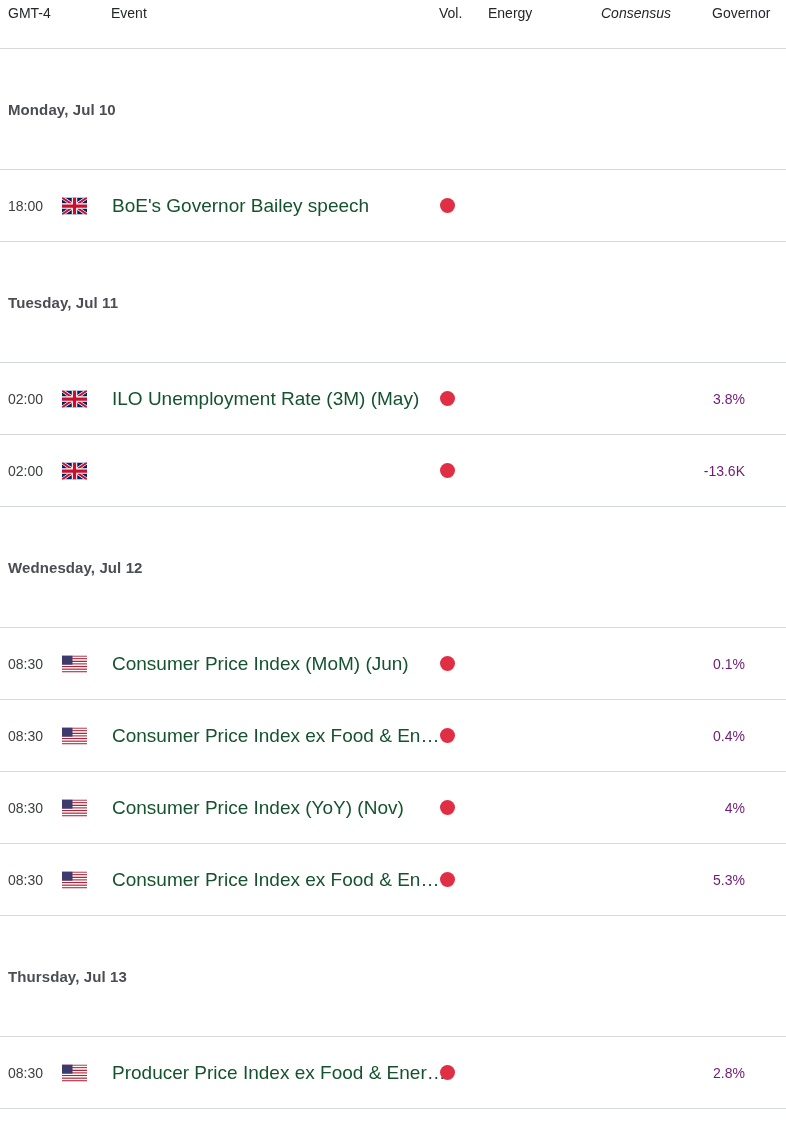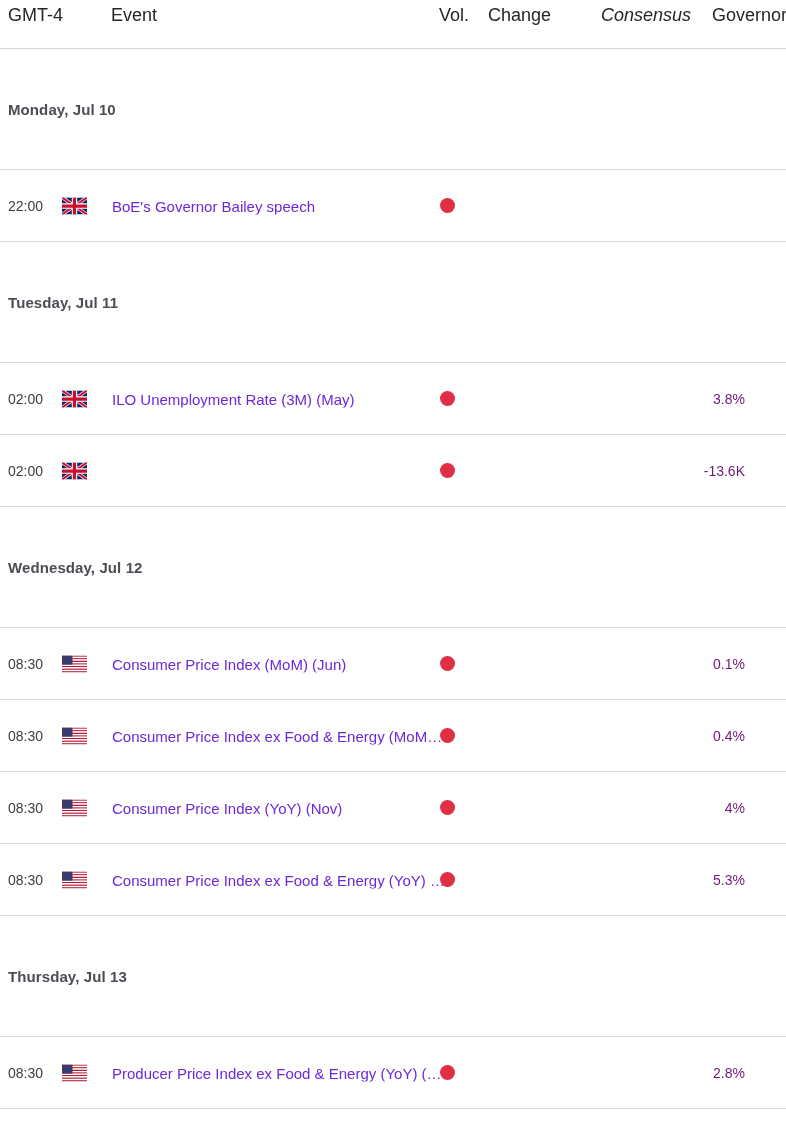--- a/index.html
+++ b/index.html
@@ -22,21 +22,21 @@
   }
 
   
   .cal-header {
     position: relative;
     height: 48px;
   }
   .cal-header .h {
     position: absolute;
     top: 5px;
-    font-size: 18px;
+    font-size: 14px;
     color: #23272b;
     font-weight: 400;
     white-space: nowrap;
   }
   .h-gmt      { left: 8px; }
   .h-event    { left: 111px; }
   .h-vol      { left: 439px; }
   .h-actual   { left: 488px; }
   .h-consensus{ left: 601px; font-style: italic; }
   .h-previous { left: 712px; }
@@ -92,22 +92,22 @@
     overflow: hidden;
   }
   .ev-flag svg { display: block; width: 25px; height: 17px; }
 
   .ev-title {
     position: absolute;
     left: 112px;
     top: 50%;
     transform: translateY(-50%);
     width: 335px;
-    font-size: 15px;
-    color: #6d28d9;
+    font-size: 19px;
+    color: #14532d;
     white-space: nowrap;
     overflow: hidden;
     text-overflow: ellipsis;
     cursor: pointer;
     text-decoration: none;
   }
 
   .ev-vol {
     position: absolute;
     left: 440px;
@@ -157,33 +157,33 @@
 </style>
 </head>
 <body>
 
 <div class="calendar">
 
   <div class="cal-header">
     <span class="h h-gmt">GMT-4</span>
     <span class="h h-event">Event</span>
     <span class="h h-vol">Vol.</span>
-    <span class="h h-actual">Change</span>
+    <span class="h h-actual">Energy</span>
     <span class="h h-consensus">Consensus</span>
     <span class="h h-previous">Governor</span>
   </div>
 
   <div id="cal-body">
       <div class="divider"></div>
       <div class="day-row first">
         <span class="day-label">Monday, Jul 10</span>
       </div>
       <div class="divider"></div>
       <div class="event-row">
-        <span class="ev-time">22:00</span>
+        <span class="ev-time">18:00</span>
         <span class="ev-flag">
           <svg viewBox="0 0 50 34" preserveAspectRatio="none">
             <rect width="50" height="34" fill="#012169"></rect>
             <path d="M0,0 L50,34 M50,0 L0,34" stroke="#fff" stroke-width="7"></path>
             <path d="M0,0 L50,34 M50,0 L0,34" stroke="#c8102e" stroke-width="4"></path>
             <path d="M25,0 L25,34 M0,17 L50,17" stroke="#fff" stroke-width="11"></path>
             <path d="M25,0 L25,34 M0,17 L50,17" stroke="#c8102e" stroke-width="6.5"></path>
           </svg>
         </span>
         <a class="ev-title">BoE's Governor Bailey speech</a>

